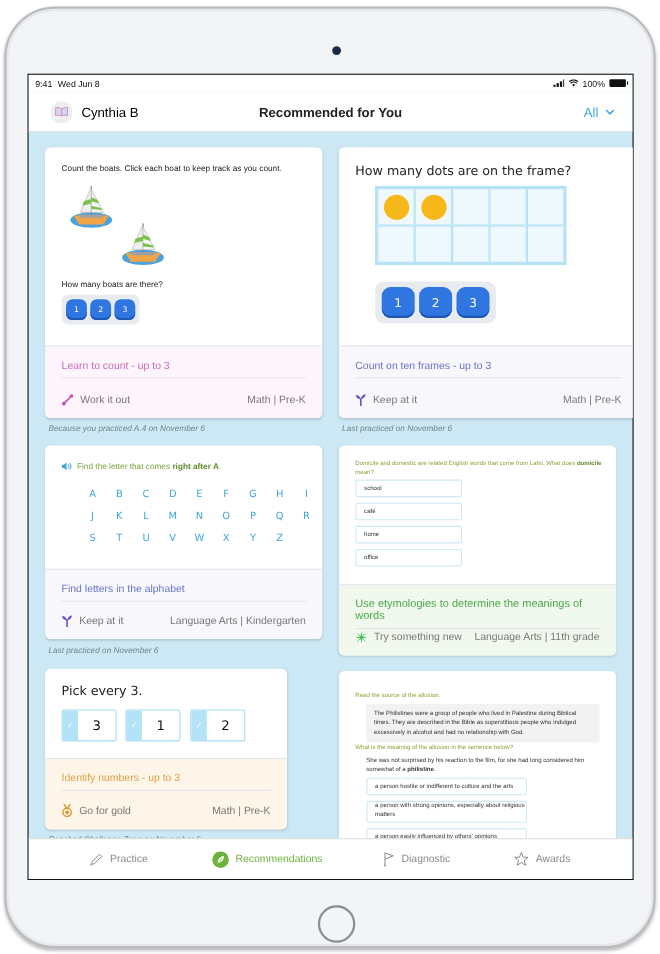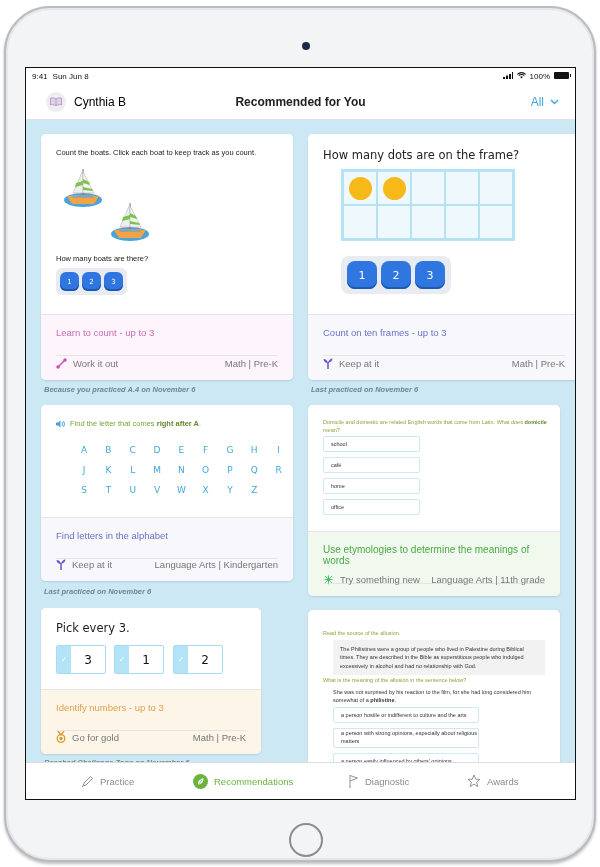--- a/index.html
+++ b/index.html
@@ -21,24 +21,24 @@
   .battery { width: 15px; height: 7px; background: #111; border-radius: 1px; position: relative; }
   .battery::after { content: ""; position: absolute; right: -2px; top: 2px; width: 1px; height: 3px; background: #111; }
   .navbar { position: absolute; left: 0; top: 16px; width: 100%; height: 36px; background: #fff; border-bottom: 1px solid #d9e3ea; display: flex; align-items: center; }
   .nav-left { position: absolute; left: 20px; display: flex; align-items: center; gap: 8px; color: #000000; font-size: 12px; }
   .avatar { width: 20px; height: 20px; border-radius: 50%; background: #eceef2; display: flex; align-items: center; justify-content: center; }
   .nav-title { position: absolute; left: 0; right: 0; text-align: center; font-size: 12px; font-weight: bold; color: #222; }
   .nav-right { position: absolute; right: 16px; display: flex; align-items: center; gap: 6px; color: #3fa8d8; font-size: 12px; }
   .card { position: absolute; background: #fff; border-radius: 5px; box-shadow: 0 1px 2px rgba(0,0,0,0.12); overflow: hidden; }
   .card .top { position: absolute; left: 0; top: 0; right: 0; background: #fff; }
   .card .bottom { position: absolute; left: 0; right: 0; bottom: 0; border-top: 1px solid #e6e6ea; }
-  .skill { position: absolute; left: 15px; right: 15px; top: 12px; font-size: 9.5px; padding-bottom: 17px; border-bottom: 1px solid #e3e3ea; }
+  .skill { position: absolute; left: 15px; right: 15px; top: 12px; font-size: 9.5px; padding-bottom: 5px; border-bottom: 1px solid #e3e3ea; }
   .meta { position: absolute; left: 15px; right: 15px; bottom: 11px; display: flex; align-items: center; justify-content: space-between; font-size: 9.5px; color: #777; }
   .meta .action { display: flex; align-items: center; gap: 6px; }
-  .caption { position: absolute; font-size: 7.5px; font-style: italic; color: #6f8590; font-weight: bold; }
+  .caption { position: absolute; font-size: 7.5px; font-style: italic; color: #6f8590; }
   .pink .bottom { background: #fdf5fb; }
   .pink .skill { color: #c86bb8; }
   .lav .bottom { background: #f7f7fc; }
   .lav .skill { color: #6a72c9; }
   .green .bottom { background: #f1f9ef; }
   .green .skill { color: #4aa845; font-size: 10px; }
   .peach .bottom { background: #fdf5e8; }
   .peach .skill { color: #e0a14a; }
   .q-small { position: absolute; font-size: 7.5px; color: #222; }
   .num-tray { position: absolute; background: #e8ebf0; border-radius: 6px; display: flex; gap: 3px; padding: 4px; }
@@ -63,21 +63,21 @@
 <div class="device">
   <div class="camera"></div>
   <div class="home-btn"></div>
 </div>
 
 <div class="screen">
 
   <div class="statusbar">
     <div style="display:flex;gap:5px;">
       <span>9:41</span>
-      <span>Sun Jun 8</span>
+      <span>Wed Jun 8</span>
     </div>
     <div class="right">
       <svg width="10" height="7" viewBox="0 0 10 7">
           <rect x="0" y="5" width="2" height="2" fill="#111"></rect>
           <rect x="3" y="3.5" width="2" height="3.5" fill="#111"></rect>
           <rect x="6" y="2" width="2" height="5" fill="#111"></rect>
           <rect x="9" y="0" width="1" height="7" fill="#111"></rect>
         </svg>
       <svg width="9" height="7" viewBox="0 0 10 8">
           <path d="M5 7.5 L3.5 5.8 A2 2 0 0 1 6.5 5.8 Z" fill="#111"></path>

